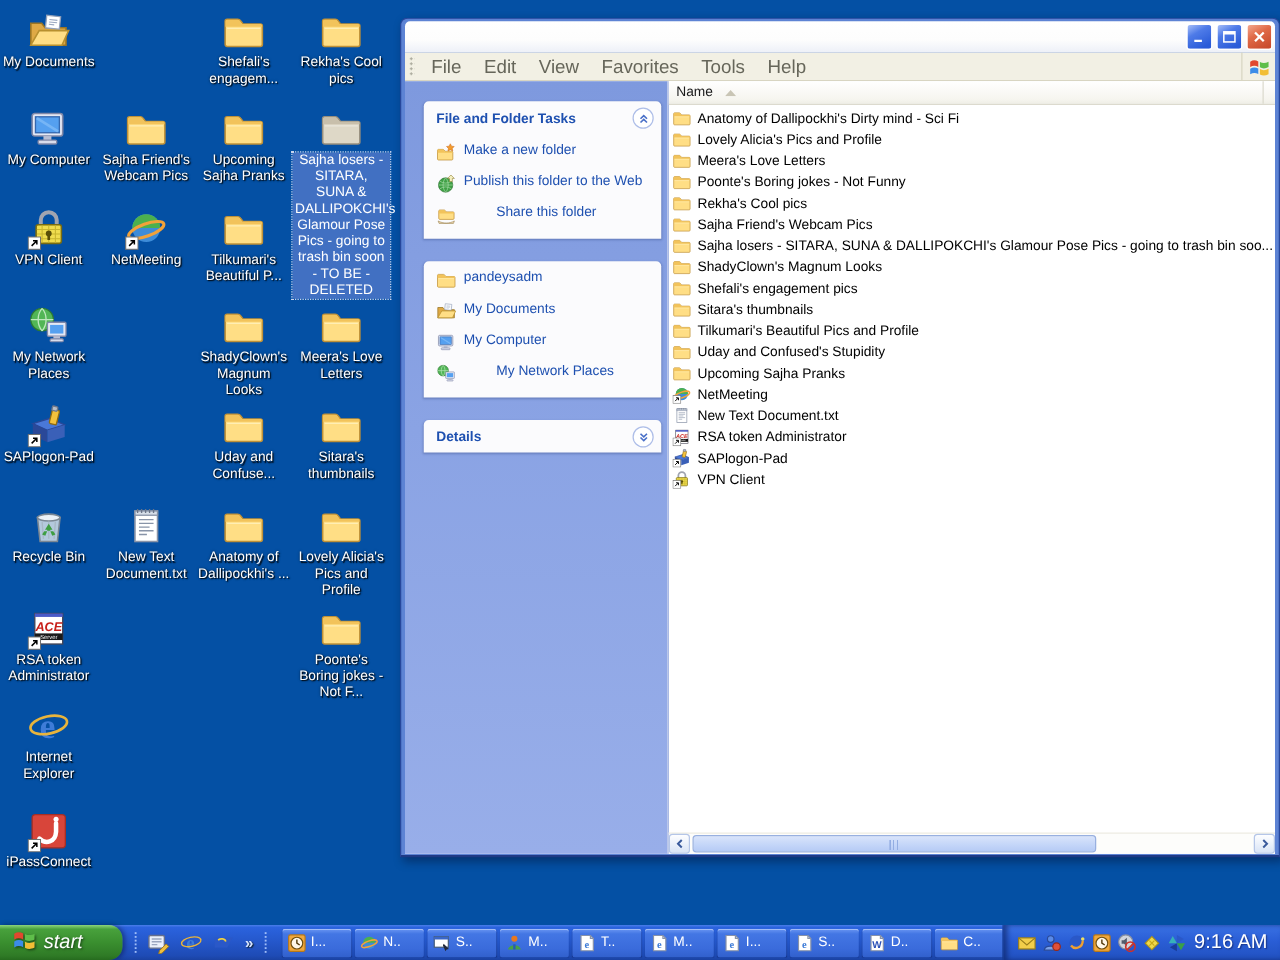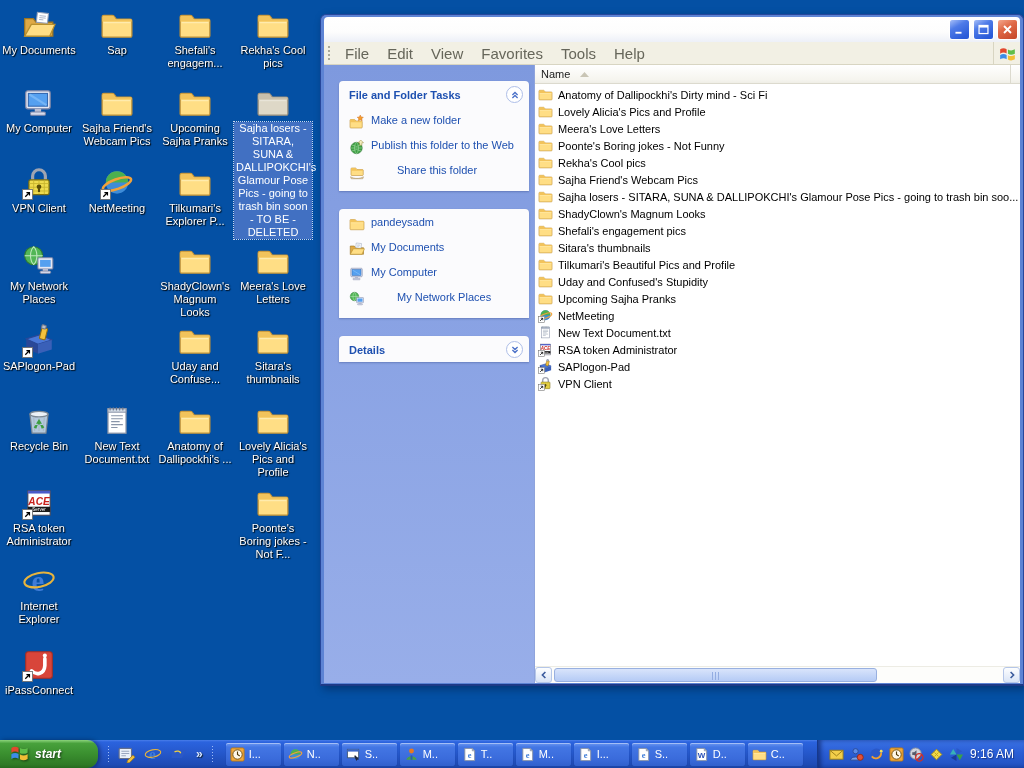--- a/index.html
+++ b/index.html
@@ -80,63 +80,53 @@
   .hs-thumb::after { content:""; position:absolute; left:50%; top:3px; width:9px; height:8px; transform:translateX(-50%);
               background:repeating-linear-gradient(90deg,#93ADE2 0 1px,transparent 1px 3px); }
 
   
   .taskbar { position:absolute; left:0; bottom:0; width:1024px; height:28px; display:flex; align-items:center;
              background:linear-gradient(180deg,#4A7EEA 0%,#2B63DE 7%,#2558CC 45%,#1E4BB5 88%,#1A42A2 100%); }
   .start-btn { width:98px; height:28px; flex:none; border-radius:0 11px 11px 0; cursor:pointer;
                background:linear-gradient(180deg,#8CD47C 0%,#48A13C 12%,#3A8F2F 50%,#2F7A26 88%,#266B1E 100%);
                display:flex; align-items:center; gap:5px; padding-left:9px; box-shadow:2px 0 4px rgba(0,0,30,.4); }
   .start-flag svg { width:21px; height:21px; filter:drop-shadow(1px 1px 1px rgba(0,0,0,.5)); }
-  .start-label { color:#FFF; font-size:12px; font-weight:bold; font-style:italic; text-shadow:1px 1px 2px rgba(0,0,0,.55); }
+  .start-label { color:#FFF; font-size:16px; font-weight:normal; font-style:italic; text-shadow:1px 1px 2px rgba(0,0,0,.55); }
   .quicklaunch { display:flex; align-items:center; gap:8px; padding:0 7px 0 9px; flex:none; }
   .ql-grip { width:3px; height:18px; background-image:radial-gradient(circle,#9FBCF8 38%,transparent 40%); background-size:3px 3px; }
   .ql-icon { width:18px; height:18px; } .ql-icon svg { width:18px; height:18px; display:block; }
   .ql-overflow { color:#D9E6FF; font-size:12px; font-weight:bold; text-shadow:1px 1px 1px #123; }
   .taskbtns { display:flex; gap:3px; flex:1; padding-left:5px; overflow:hidden; }
   .task-btn { width:55px; height:23px; flex:none; border-radius:2px; cursor:pointer;
               background:linear-gradient(180deg,#6B97F2 0%,#4376E4 18%,#3A6BDB 70%,#3160CC 100%);
               box-shadow:inset 0 1px 0 rgba(255,255,255,.4), 0 1px 1px rgba(0,0,40,.3);
               display:flex; align-items:center; gap:4px; padding:0 4px; }
   .task-btn .ti { width:15px; height:15px; flex:none; }
   .task-btn svg { width:15px; height:15px; display:block; }
   .task-btn span { color:#FFF; font-size:11px; white-space:nowrap; overflow:hidden; }
   .tray { display:flex; align-items:center; gap:5px; height:28px; flex:none; padding:0 10px 0 11px;
           background:linear-gradient(180deg,#3A72E4 0%,#2A5ED6 45%,#2151C0 100%);
           border-left:1px solid #16388C; box-shadow:inset 3px 0 4px rgba(8,24,80,.55); }
   .tray-icon { width:15px; height:15px; } .tray-icon svg { width:15px; height:15px; display:block; }
-  .tray-clock { color:#FFF; font-size:12px; margin-left:1px; text-shadow:1px 1px 1px rgba(0,0,40,.4); }
+  .tray-clock { color:#FFF; font-size:16px; margin-left:1px; text-shadow:1px 1px 1px rgba(0,0,40,.4); }
 </style>
 </head>
 <body>
 
 <div id="desktop-icons">
     <div class="desktop-icon" style="left: 0px; top: 8px;">
       <div class="di-icon">
         <svg viewBox="0 0 32 32">
           <path d="M2.5 10 h8.2 l2.6 3.4 H29 V26.5 H2.5 Z" fill="#DFA945" stroke="#9A7524" stroke-width="1.2"></path>
           <rect x="14" y="4.5" width="10.5" height="9.5" fill="#FFFFFF" stroke="#93A0B8" stroke-width="1" transform="rotate(6 19 9)"></rect>
           <path d="M16.5 7.2 l6 .6 M16.3 9 l6 .6 M16.1 10.8 l4 .4" stroke="#9AA8C0" stroke-width=".8"></path>
           <path d="M2.5 26.5 L8.8 15.5 H31 L26 26.5 Z" fill="#FFDE85" stroke="#B8902F" stroke-width="1.2"></path>
         </svg>
       </div>
       <div class="di-label">My Documents</div>
-    </div>
-    <div class="desktop-icon" style="left: 78px; top: 8px;">
-      <div class="di-icon">
-        <svg viewBox="0 0 32 32">
-          <path d="M2 8.5 C2 7.7 2.7 7 3.5 7 h8 c.8 0 1.6.4 2.1 1.1 L15.4 10.5 H28.5 c.8 0 1.5.7 1.5 1.5 v14 c0 .8-.7 1.5-1.5 1.5 h-25 C2.7 27.5 2 26.8 2 26 Z" fill="#FFDE85" stroke="#C09137" stroke-width="1.2"></path>
-          <path d="M2.2 12.6 h27.6 v-1 c0-.7-.6-1.1-1.3-1.1 H14.8 L13 8.2 C12.6 7.7 12 7.4 11.4 7.4 H3.6 C2.8 7.4 2.2 8 2.2 8.8 Z" fill="#F2C35B"></path>
-          <path d="M3.5 13.8 h25" stroke="#FFF2C0" stroke-width="1" opacity=".8"></path>
-        </svg>
-      </div>
-      <div class="di-label">Sap</div>
     </div>
     <div class="desktop-icon" style="left: 156px; top: 8px;">
       <div class="di-icon">
         <svg viewBox="0 0 32 32">
           <path d="M2 8.5 C2 7.7 2.7 7 3.5 7 h8 c.8 0 1.6.4 2.1 1.1 L15.4 10.5 H28.5 c.8 0 1.5.7 1.5 1.5 v14 c0 .8-.7 1.5-1.5 1.5 h-25 C2.7 27.5 2 26.8 2 26 Z" fill="#FFDE85" stroke="#C09137" stroke-width="1.2"></path>
           <path d="M2.2 12.6 h27.6 v-1 c0-.7-.6-1.1-1.3-1.1 H14.8 L13 8.2 C12.6 7.7 12 7.4 11.4 7.4 H3.6 C2.8 7.4 2.2 8 2.2 8.8 Z" fill="#F2C35B"></path>
           <path d="M3.5 13.8 h25" stroke="#FFF2C0" stroke-width="1" opacity=".8"></path>
         </svg>
       </div>
       <div class="di-label">Shefali's engagem...</div>
@@ -228,21 +218,21 @@
       <div class="di-label">NetMeeting</div>
     </div>
     <div class="desktop-icon" style="left: 156px; top: 166px;">
       <div class="di-icon">
         <svg viewBox="0 0 32 32">
           <path d="M2 8.5 C2 7.7 2.7 7 3.5 7 h8 c.8 0 1.6.4 2.1 1.1 L15.4 10.5 H28.5 c.8 0 1.5.7 1.5 1.5 v14 c0 .8-.7 1.5-1.5 1.5 h-25 C2.7 27.5 2 26.8 2 26 Z" fill="#FFDE85" stroke="#C09137" stroke-width="1.2"></path>
           <path d="M2.2 12.6 h27.6 v-1 c0-.7-.6-1.1-1.3-1.1 H14.8 L13 8.2 C12.6 7.7 12 7.4 11.4 7.4 H3.6 C2.8 7.4 2.2 8 2.2 8.8 Z" fill="#F2C35B"></path>
           <path d="M3.5 13.8 h25" stroke="#FFF2C0" stroke-width="1" opacity=".8"></path>
         </svg>
       </div>
-      <div class="di-label">Tilkumari's Explorer P...</div>
+      <div class="di-label">Tilkumari's Beautiful P...</div>
     </div>
     <div class="desktop-icon" style="left: 0px; top: 244px;">
       <div class="di-icon">
         <svg viewBox="0 0 32 32">
           <circle cx="11" cy="11" r="8.5" fill="#52B656" stroke="#2E7A32" stroke-width="1"></circle>
           <path d="M2.5 11 h17 M11 2.5 c-4 4.5 -4 12.5 0 17 M11 2.5 c4 4.5 4 12.5 0 17" stroke="#BFE8BE" stroke-width="1" fill="none"></path>
           <rect x="15" y="13" width="14" height="10.5" rx="1" fill="#E4E8F4" stroke="#8088A8"></rect>
           <rect x="17" y="15" width="10" height="6.5" fill="#55A0F0"></rect>
           <rect x="19.5" y="23.5" width="5" height="2" fill="#B8BED4"></rect>
           <rect x="17" y="25.5" width="10" height="2.2" rx="1" fill="#D8DCEC" stroke="#8088A8" stroke-width=".8"></rect>

